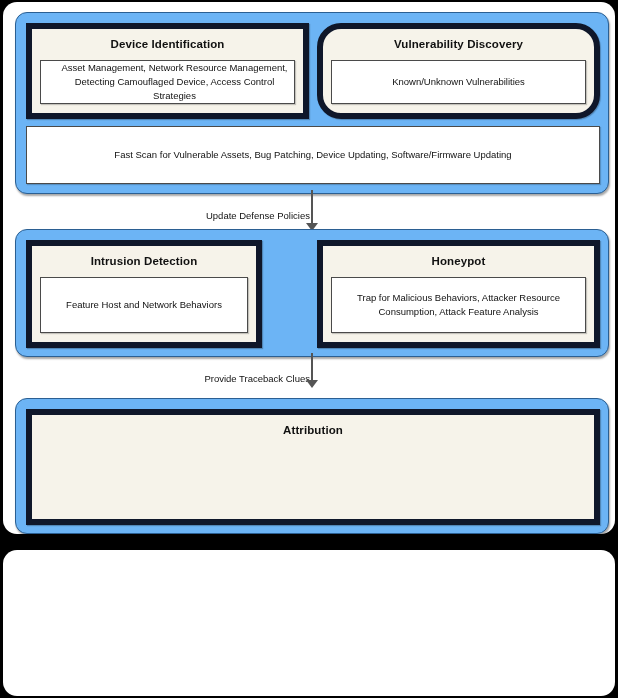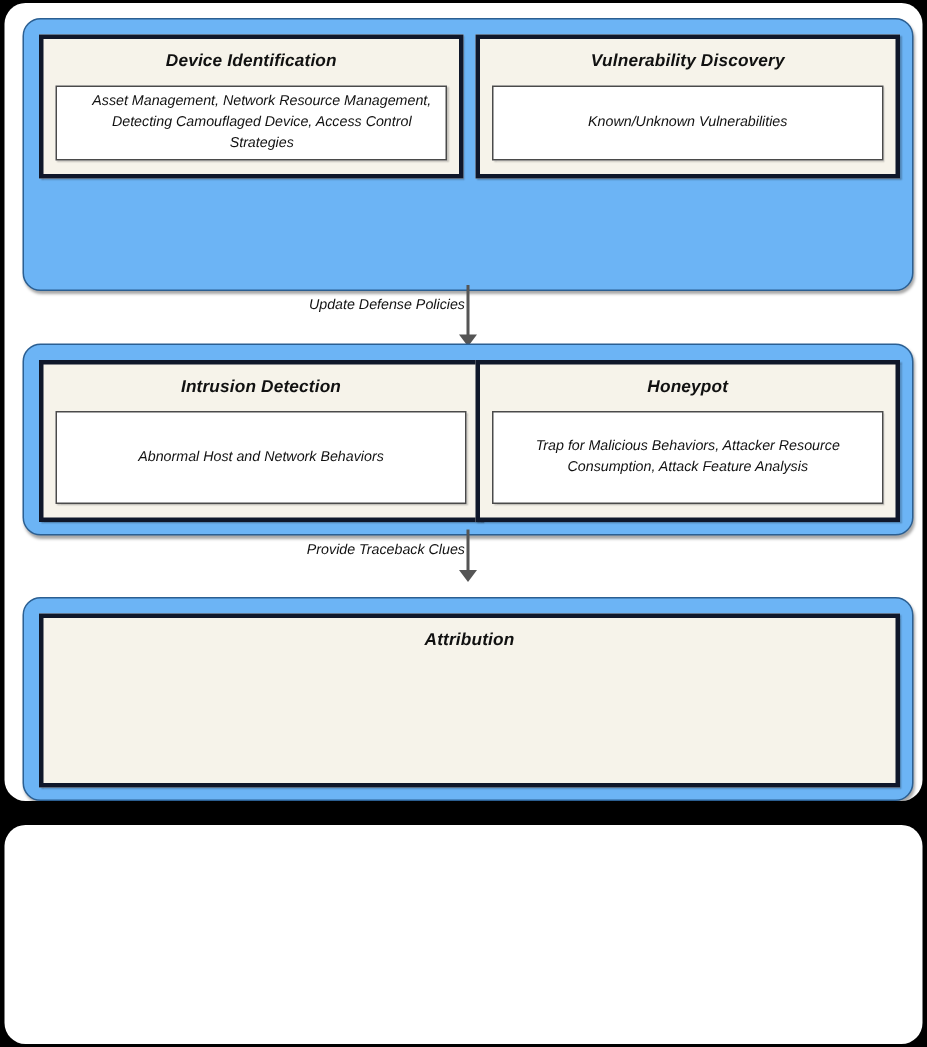--- a/index.html
+++ b/index.html
@@ -51,24 +51,23 @@
     box-shadow: 1px 2px 2px rgba(0,0,0,0.35);
   }
   #group-prevention { left: 12px; top: 10px;  width: 594px; height: 182px; }
   #group-detection  { left: 12px; top: 227px; width: 594px; height: 128px; }
   #group-attribution{ left: 12px; top: 396px; width: 594px; height: 136px; }
 
   
   .panel {
     position: absolute;
     background: #f6f3ea;
-    border: 3px solid #0f172a;
+    border: 6px solid #0f172a;
     box-sizing: border-box;
     box-shadow: 1px 1px 1px rgba(0,0,0,0.25);
-    font-style: italic;
   }
   .panel-title {
     text-align: center;
     font-weight: bold;
     font-size: 11.5px;
     color: #111111;
     padding-top: 9px;
     letter-spacing: 0.1px;
   }
   
@@ -85,36 +84,36 @@
     text-align: center;
     font-size: 9.5px;
     color: #111111;
     line-height: 1.45;
     padding: 2px 6px;
     box-shadow: 1px 1px 1px rgba(0,0,0,0.2);
   }
 
   
   #panel-device-id       { left: 10px; top: 10px; width: 283px; height: 96px; }
-  #panel-vuln-discovery  { left: 301px; top: 10px; width: 283px; height: 96px; }
+  #panel-vuln-discovery  { left: 301px; top: 10px; width: 283px; height: 96px; border-radius: 24px; }
   #box-device-id         { top: 31px; bottom: 9px; padding-left: 20px; }
   #box-vuln-discovery    { top: 31px; bottom: 9px; }
   #box-fast-scan {
     position: absolute;
     left: 10px; top: 113px; width: 574px; height: 58px;
     background: #ffffff;
     border: 1px solid #4a4a4a;
     box-sizing: border-box;
     display: flex; align-items: center; justify-content: center;
     text-align: center; font-size: 9.5px; color: #111111; line-height: 1.45;
     box-shadow: 1px 1px 1px rgba(0,0,0,0.2);
   }
 
   
-  #panel-intrusion { left: 10px; top: 10px; width: 296px; height: 108px; }
+  #panel-intrusion { left: 10px; top: 10px; width: 236px; height: 108px; }
   #panel-honeypot  { left: 301px; top: 10px; width: 283px; height: 108px; }
   #box-intrusion   { top: 31px; bottom: 9px; }
   #box-honeypot    { top: 31px; bottom: 9px; }
 
   
   #panel-attribution { left: 10px; top: 10px; width: 574px; height: 116px; }
   #box-attribution   { top: 31px; bottom: 9px; }
 
   
   .connector {
@@ -122,22 +121,21 @@
     left: 0;
     width: 618px;
     pointer-events: none;
   }
   #connector-1 { top: 188px; height: 44px; }
   #connector-2 { top: 351px; height: 38px; }
 
   .conn-label {
     position: absolute;
     right: 311px;
-    top: 8px;
-    font-style: italic;
+    top: 20px;
     font-size: 9.5px;
     color: #111111;
     white-space: nowrap;
     margin-left: 24px;
   }
   .conn-line {
     position: absolute;
     left: 308px;
     top: 0;
     width: 1.5px;
@@ -169,33 +167,34 @@
       <div class="panel" id="panel-device-id">
         <div class="panel-title">Device Identification</div>
         <div class="contentbox" id="box-device-id">Asset Management, Network Resource Management, Detecting Camouflaged Device, Access Control Strategies</div>
       </div>
 
       <div class="panel" id="panel-vuln-discovery">
         <div class="panel-title">Vulnerability Discovery</div>
         <div class="contentbox" id="box-vuln-discovery">Known/Unknown Vulnerabilities</div>
       </div>
 
+      <div id="box-fast-scan">Fast Scan for Vulnerable Assets, Bug Patching, Device Updating, Software/Firmware Updating</div>
     </div>
 
     <div class="connector" id="connector-1">
       <div class="conn-label">Update Defense Policies</div>
       <div class="conn-line"></div>
       <div class="conn-arrow"></div>
     </div>
 
     <div class="group" id="group-detection">
 
       <div class="panel" id="panel-intrusion">
         <div class="panel-title">Intrusion Detection</div>
-        <div class="contentbox" id="box-intrusion">Abnormal Host and Network Behaviors</div>
+        <div class="contentbox" id="box-intrusion">Feature Host and Network Behaviors</div>
       </div>
 
       <div class="panel" id="panel-honeypot">
         <div class="panel-title">Honeypot</div>
         <div class="contentbox" id="box-honeypot">Trap for Malicious Behaviors, Attacker Resource Consumption, Attack Feature Analysis</div>
       </div>
     </div>
 
     <div class="connector" id="connector-2">
       <div class="conn-label">Provide Traceback Clues</div>

